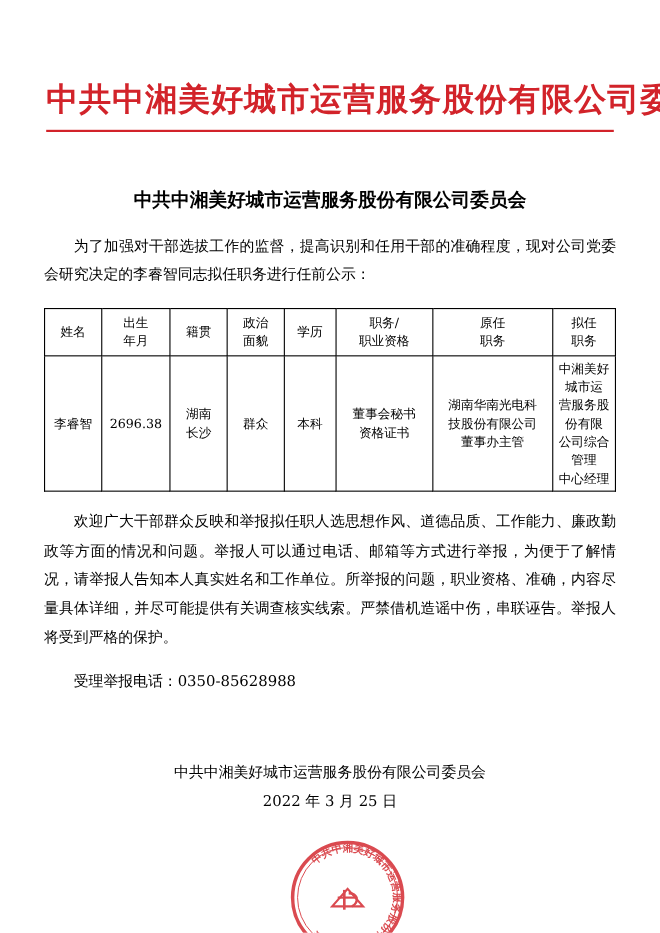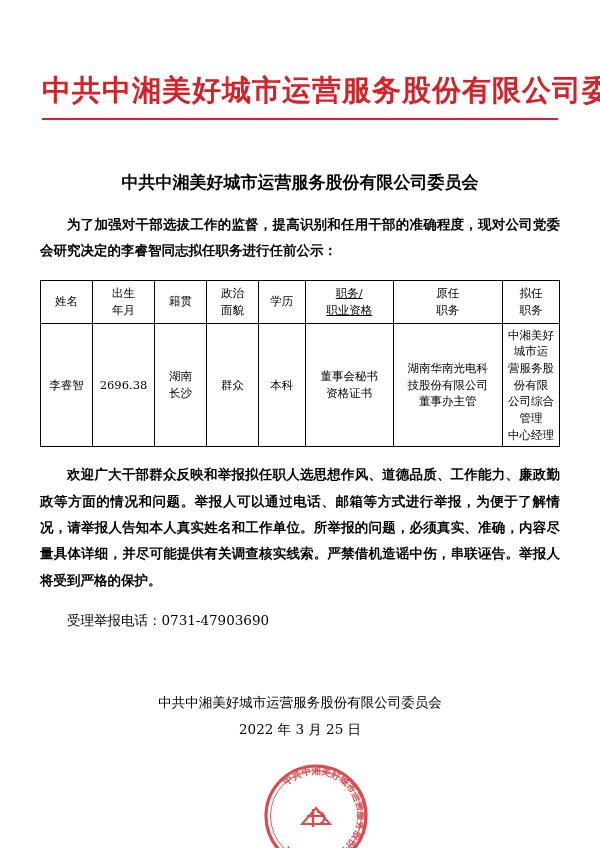--- a/index.html
+++ b/index.html
@@ -45,21 +45,20 @@
     font-weight: bold;
     font-size: 17px;
     line-height: 1.7;
   }
   .body-text {
     margin: 14px 40px;
     font-size: 13.5px;
     line-height: 1.95;
     text-align: justify;
     text-justify: inter-ideograph;
-    font-weight: bold;
   }
   .para {
     text-indent: 2em;
     margin-top: 14px;
   }
   table.info {
     margin: 16px 40px 0 40px;
     border-collapse: collapse;
     width: calc(100% - 80px);
     font-size: 11.5px;
@@ -75,21 +74,21 @@
   table.info thead th {
     height: 36px;
   }
   table.info tbody td {
     height: 52px;
   }
   .col-name { width: 10%; }
   .col-birth { width: 12%; }
   .col-native { width: 10%; }
   .col-edu { width: 9%; }
-  .col-title { width: 17%; text-decoration: underline; }
+  .col-title { width: 17%; }
   .col-prev { width: 21%; }
   .col-new { width: 21%; margin-left: 12px; }
   .contact-block {
     margin: 14px 40px 0 40px;
     font-size: 13.5px;
     line-height: 1.95;
   }
   .contact-line {
     text-indent: 2em;
   }
@@ -150,25 +149,25 @@
         <td>群众</td>
         <td>本科</td>
         <td>董事会秘书<br>资格证书</td>
         <td>湖南华南光电科<br>技股份有限公司<br>董事办主管</td>
         <td>中湘美好城市运<br>营服务股份有限<br>公司综合管理<br>中心经理</td>
       </tr>
     </tbody>
   </table>
 
   <div class="body-text">
-    <div class="para">欢迎广大干部群众反映和举报拟任职人选思想作风、道德品质、工作能力、廉政勤政等方面的情况和问题。举报人可以通过电话、邮箱等方式进行举报，为便于了解情况，请举报人告知本人真实姓名和工作单位。所举报的问题，必须真实、准确，内容尽量具体详细，并尽可能提供有关调查核实线索。严禁借机造谣中伤，串联诬告。举报人将受到严格的保护。</div>
+    <div class="para">欢迎广大干部群众反映和举报拟任职人选思想作风、道德品质、工作能力、廉政勤政等方面的情况和问题。举报人可以通过电话、邮箱等方式进行举报，为便于了解情况，请举报人告知本人真实姓名和工作单位。所举报的问题，职业资格、准确，内容尽量具体详细，并尽可能提供有关调查核实线索。严禁借机造谣中伤，串联诬告。举报人将受到严格的保护。</div>
   </div>
 
   <div class="contact-block">
-    <div class="contact-line">受理举报电话：0731-47903690</div>
+    <div class="contact-line">受理举报电话：0350-85628988</div>
   </div>
 
   <div class="signature">
     <div>中共中湘美好城市运营服务股份有限公司委员会</div>
     <div>2022 年 3 月 25 日</div>
   </div>
 
   <div class="stamp">
     <svg width="108" height="108" viewBox="0 0 108 108" aria-hidden="true">
       <defs>

